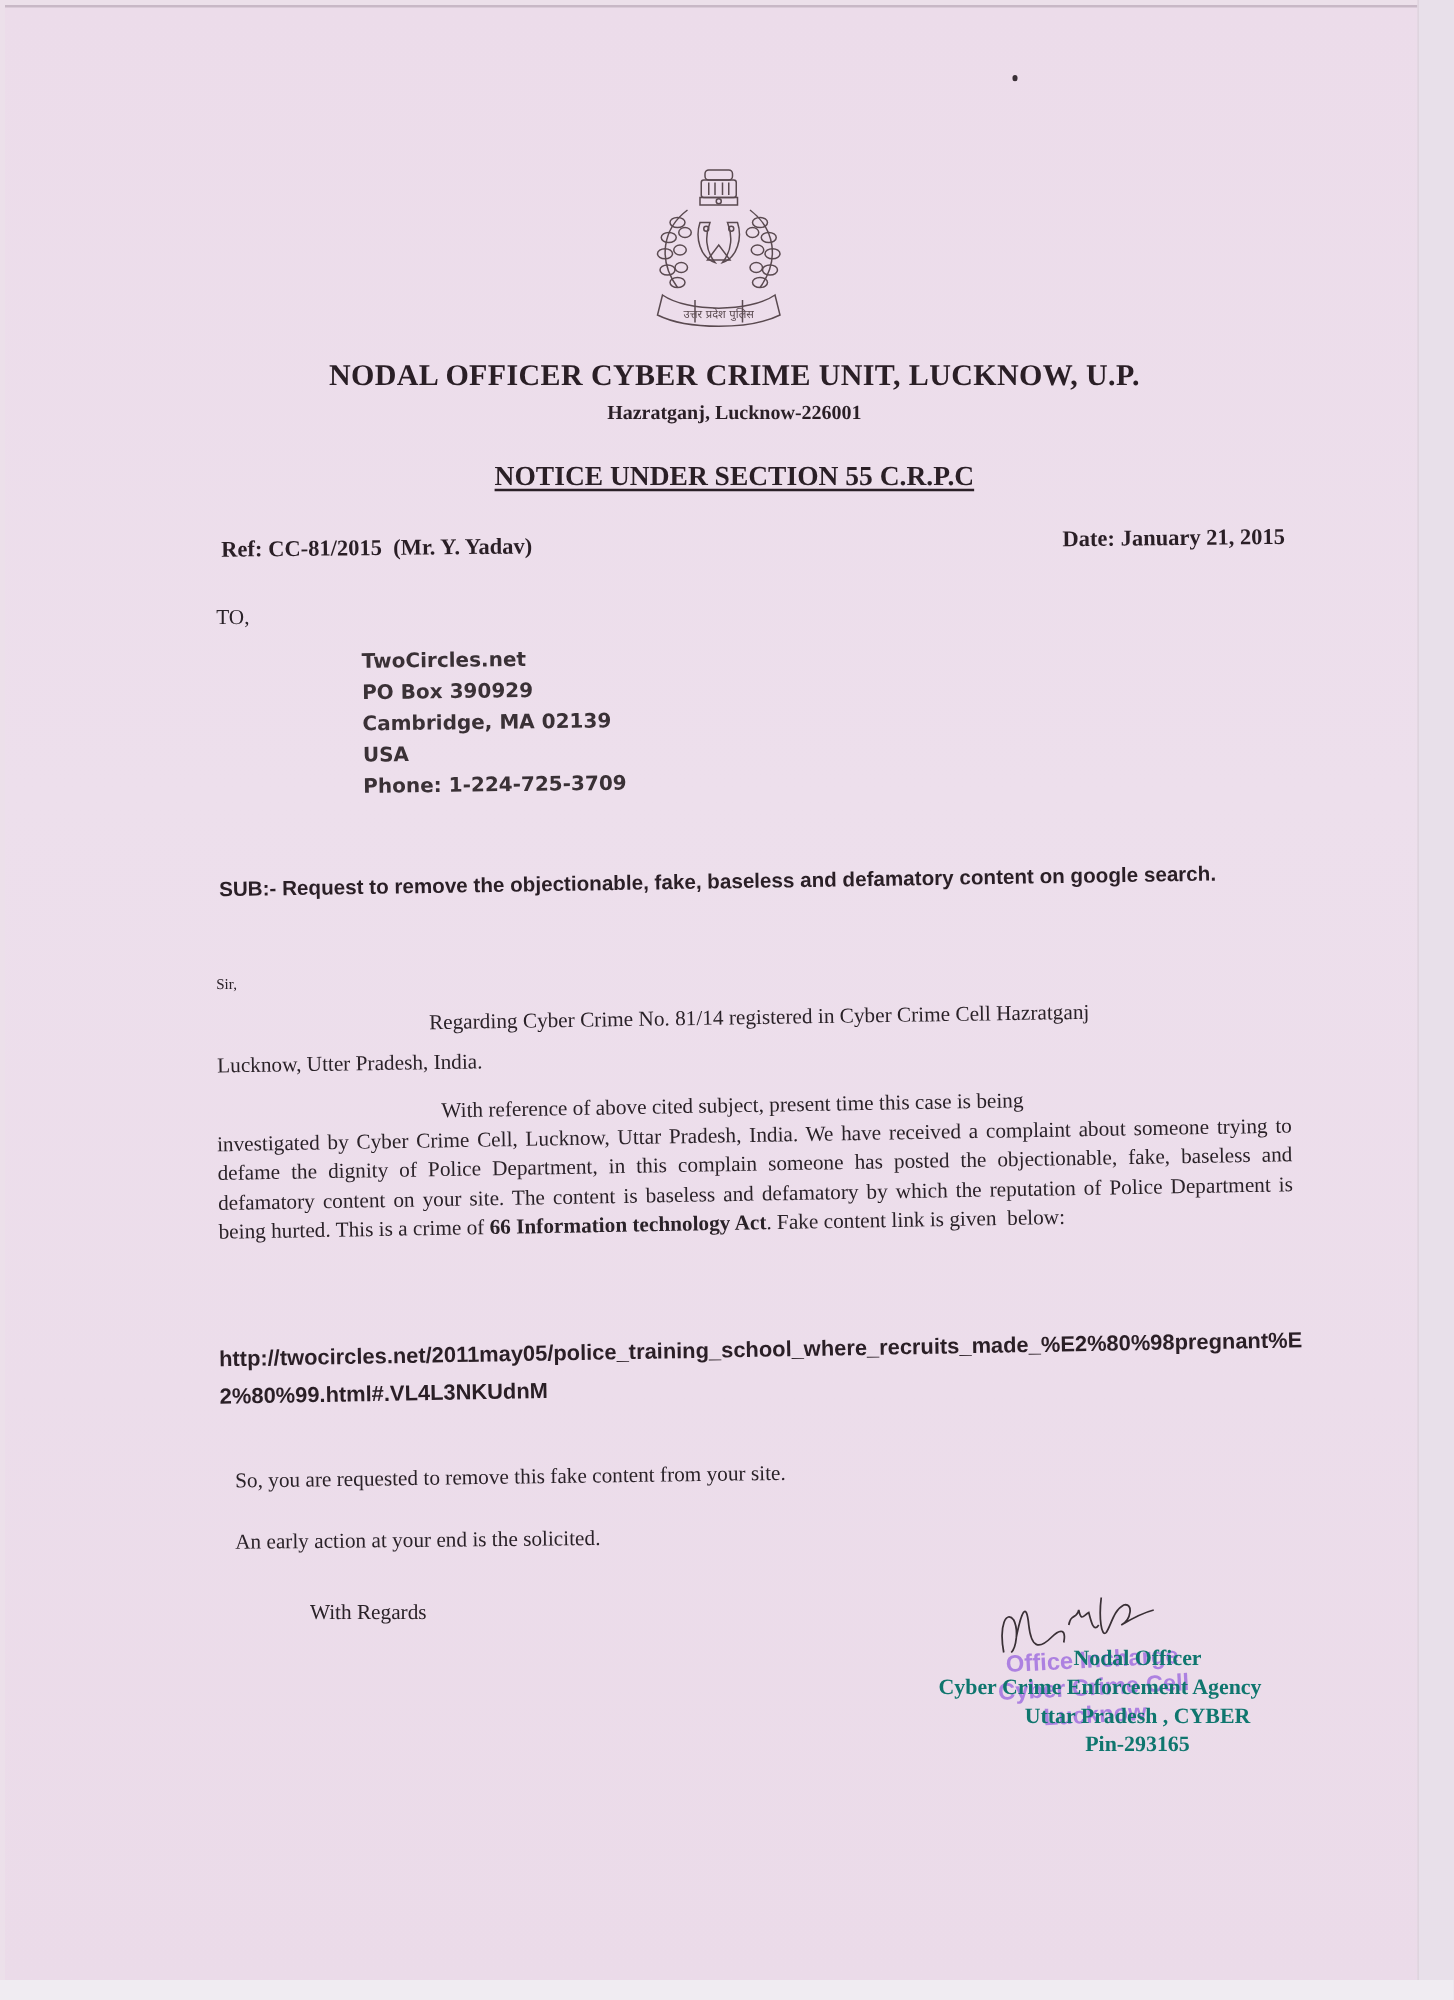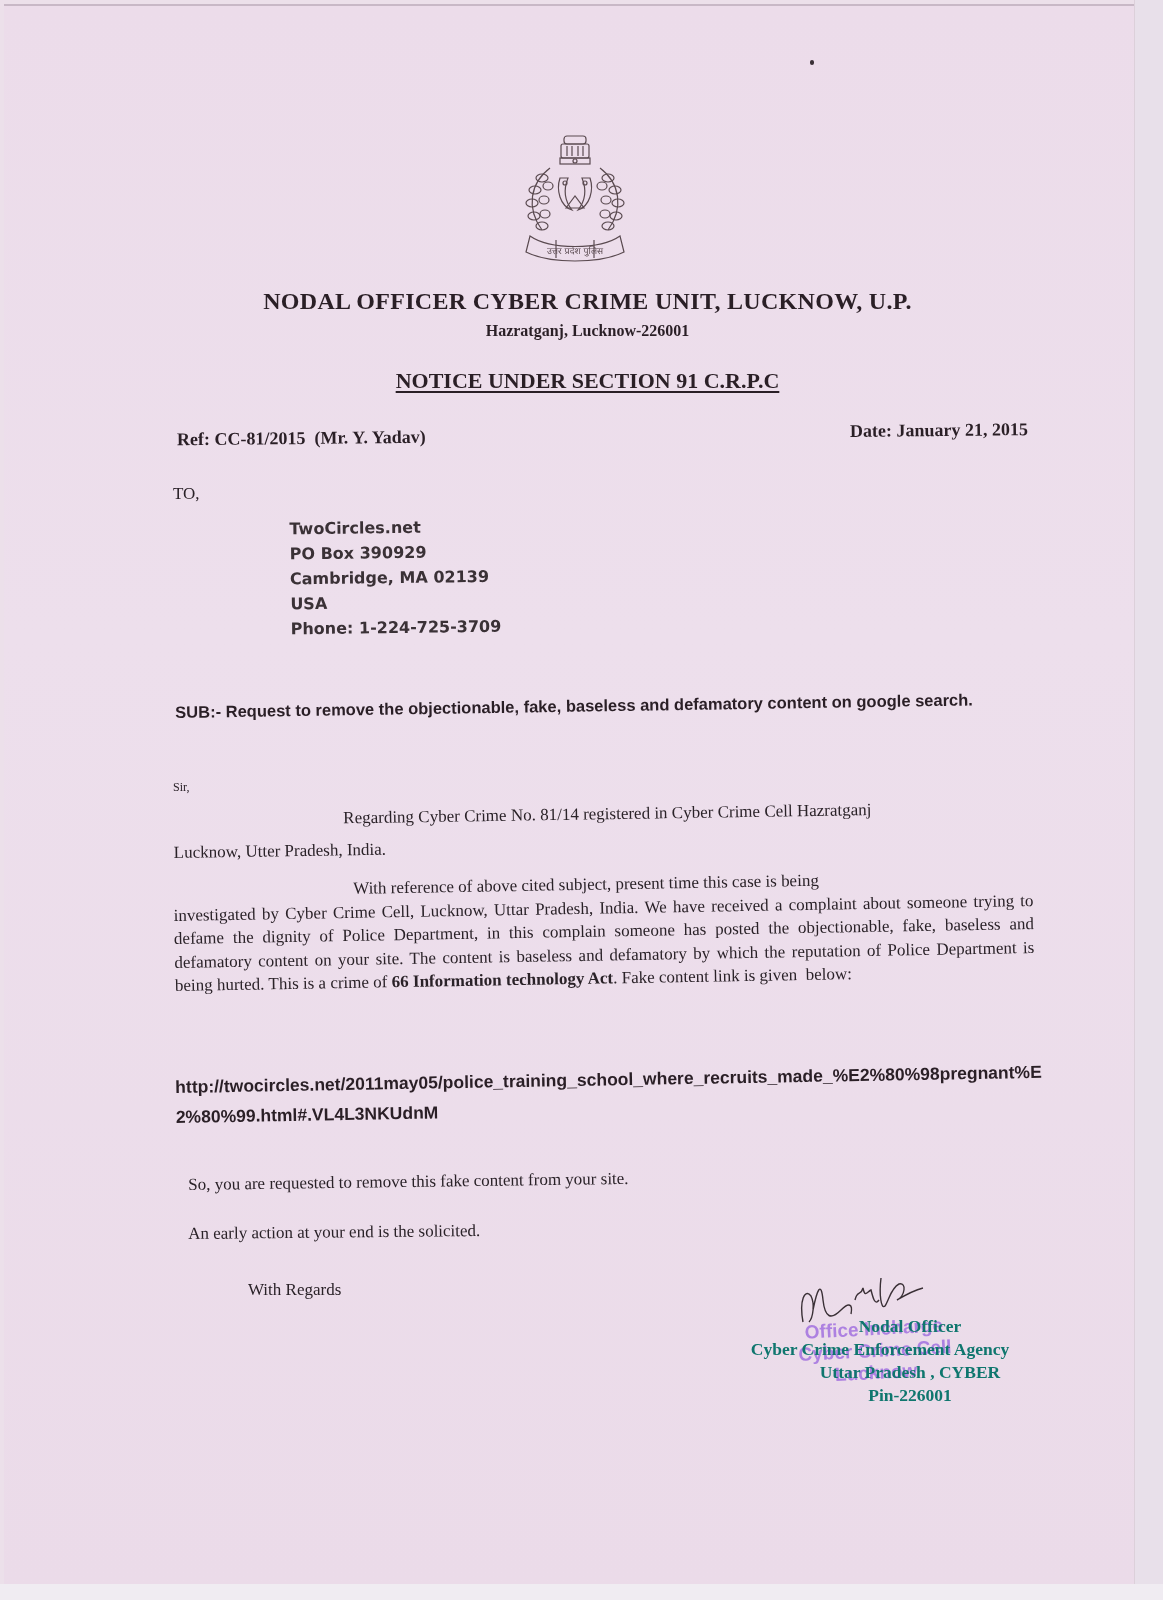--- a/index.html
+++ b/index.html
@@ -164,21 +164,21 @@
 
     <path d="M10 108 C 30 122, 80 122, 100 108 L 104 124 C 80 136, 30 136, 6 124 Z"></path>
     <line x1="36" y1="112" x2="36" y2="130"></line>
       <line x1="74" y1="112" x2="74" y2="130"></line>
   </g>
   <text x="55" y="126" text-anchor="middle" font-size="9" fill="#5a4a50" font-family="DejaVu Sans, sans-serif">उत्तर प्रदेश पुलिस</text>
 </svg>
 
 <div class="header-title">NODAL OFFICER CYBER CRIME UNIT, LUCKNOW, U.P.</div>
 <div class="header-sub">Hazratganj, Lucknow-226001</div>
-<div class="notice-title"><span>NOTICE UNDER SECTION 91 C.R.P.C</span></div>
+<div class="notice-title"><span>NOTICE UNDER SECTION 55 C.R.P.C</span></div>
 
 <div class="ref" style="white-space:pre">Ref: CC-81/2015  (Mr. Y. Yadav)</div>
 <div class="date">Date: January 21, 2015</div>
 
 <div class="to">TO,</div>
 <div class="address">
   <div>TwoCircles.net</div>
   <div>PO Box 390929</div>
   <div>Cambridge, MA 02139</div>
   <div>USA</div>
@@ -213,14 +213,14 @@
 <div class="stamp">
   <div>Office Incharge</div>
   <div>Cyber Crime Cell</div>
   <div>Lucknow</div>
 </div>
 
 <div class="sign-block">
   <div>Nodal Officer</div>
   <div class="l1">Cyber Crime Enforcement Agency</div>
   <div>Uttar Pradesh , CYBER</div>
-  <div>Pin-226001</div>
+  <div>Pin-293165</div>
 </div>
 
 </body></html>

